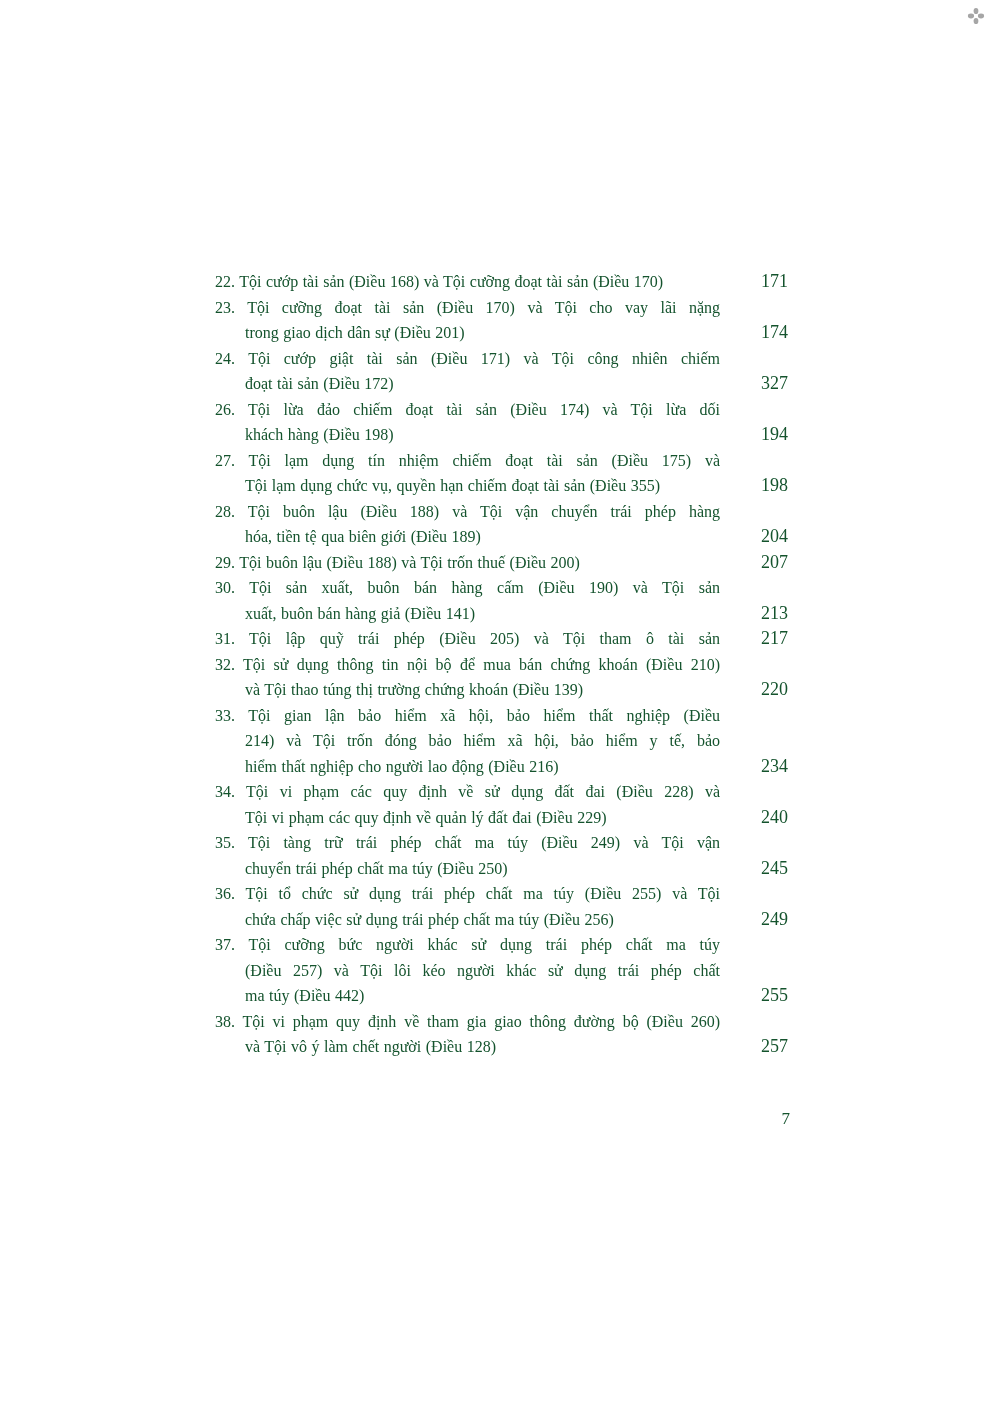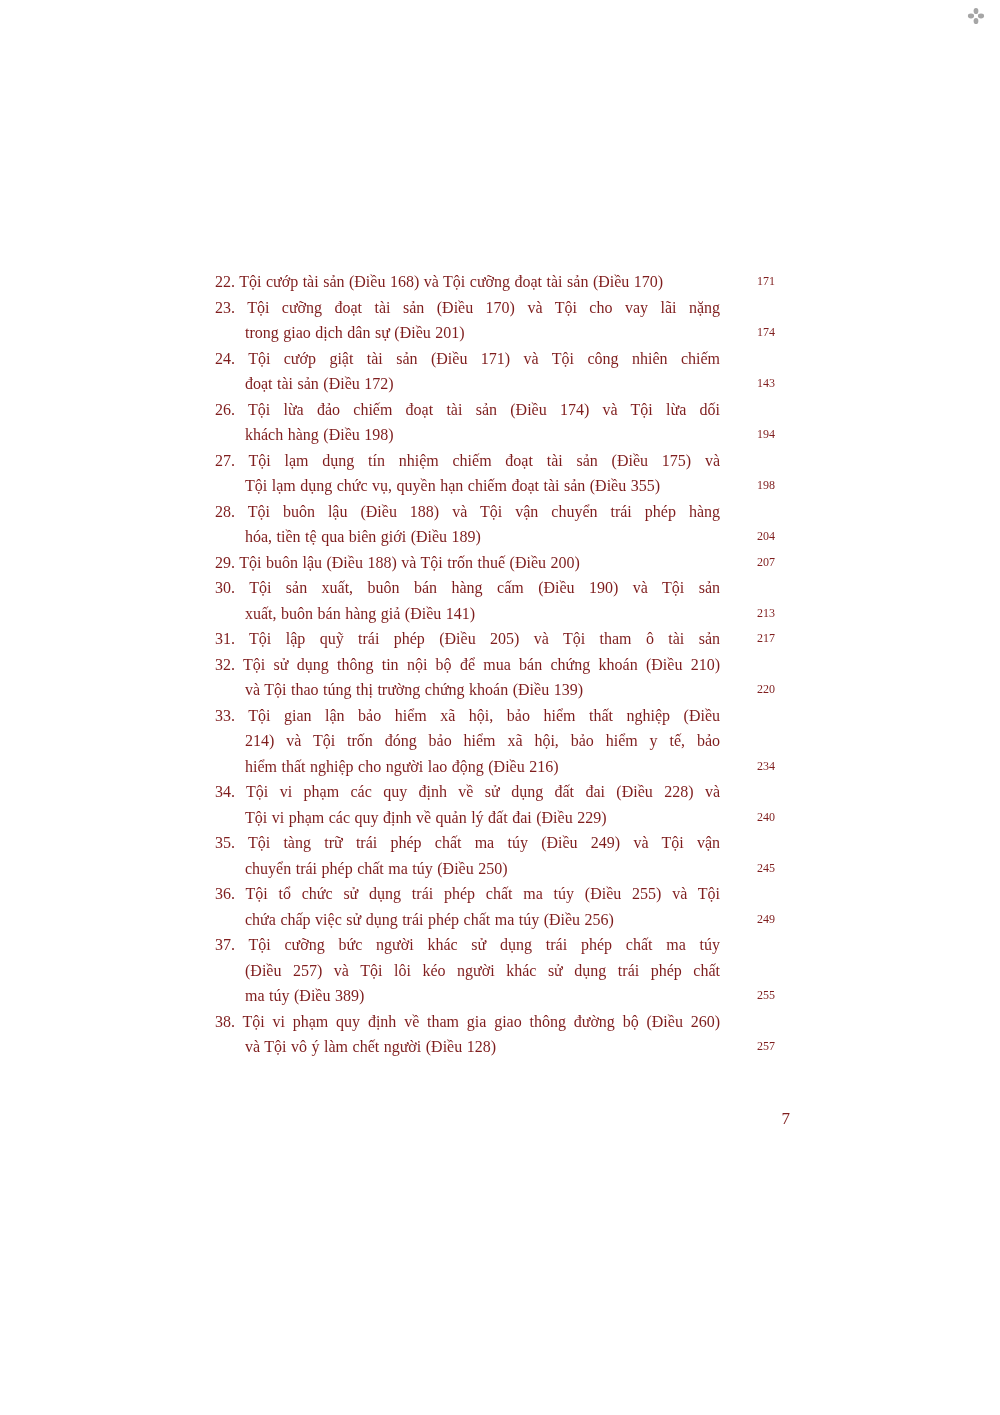--- a/index.html
+++ b/index.html
@@ -7,21 +7,21 @@
     padding: 0;
     background: #ffffff;
   }
   .page {
     position: relative;
     width: 1000px;
     height: 1415px;
     background: #ffffff;
     overflow: hidden;
     font-family: "Liberation Serif", "DejaVu Serif", serif;
-    color: #7f1d1d;
+    color: #14532d;
   }
   .ornament {
     position: absolute;
     top: 7px;
     right: 15px;
     width: 18px;
     height: 18px;
   }
   .toc-wrap {
     position: absolute;
@@ -50,23 +50,23 @@
   }
   .entry-line.last {
     text-align-last: left;
     white-space: nowrap;
   }
   .entry-num {
     display: inline;
   }
   .entry-page {
     position: absolute;
-    right: 15px;
+    right: 2px;
     bottom: 0;
-    font-size: 12px;
+    font-size: 18px;
     line-height: 25.5px;
     text-align: right;
   }
   .page-footer {
     width: 575px;
     margin-top: 46px;
     text-align: right;
     font-size: 17px;
     line-height: 25px;
   }
@@ -99,21 +99,21 @@
             <div class="entry-line last">trong giao dịch dân sự (Điều 201)</div>
           </div>
     <div class="entry-page">174</div>
   </div>
 
   <div class="toc-entry">
     <div class="entry-text">
             <div class="entry-line first"><span class="entry-num">24.</span> Tội cướp giật tài sản (Điều 171) và Tội công nhiên chiếm</div>
             <div class="entry-line last">đoạt tài sản (Điều 172)</div>
           </div>
-    <div class="entry-page">143</div>
+    <div class="entry-page">327</div>
   </div>
 
 
   <div class="toc-entry">
     <div class="entry-text">
             <div class="entry-line first"><span class="entry-num">26.</span> Tội lừa đảo chiếm đoạt tài sản (Điều 174) và Tội lừa dối</div>
             <div class="entry-line last">khách hàng (Điều 198)</div>
           </div>
     <div class="entry-page">194</div>
   </div>
@@ -194,21 +194,21 @@
             <div class="entry-line first"><span class="entry-num">36.</span> Tội tổ chức sử dụng trái phép chất ma túy (Điều 255) và Tội</div>
             <div class="entry-line last">chứa chấp việc sử dụng trái phép chất ma túy (Điều 256)</div>
           </div>
     <div class="entry-page">249</div>
   </div>
 
   <div class="toc-entry">
     <div class="entry-text">
             <div class="entry-line first"><span class="entry-num">37.</span> Tội cưỡng bức người khác sử dụng trái phép chất ma túy</div>
             <div class="entry-line">(Điều 257) và Tội lôi kéo người khác sử dụng trái phép chất</div>
-            <div class="entry-line last">ma túy (Điều 389)</div>
+            <div class="entry-line last">ma túy (Điều 442)</div>
           </div>
     <div class="entry-page">255</div>
   </div>
 
   <div class="toc-entry">
     <div class="entry-text">
             <div class="entry-line first"><span class="entry-num">38.</span> Tội vi phạm quy định về tham gia giao thông đường bộ (Điều 260)</div>
             <div class="entry-line last">và Tội vô ý làm chết người (Điều 128)</div>
           </div>
     <div class="entry-page">257</div>

